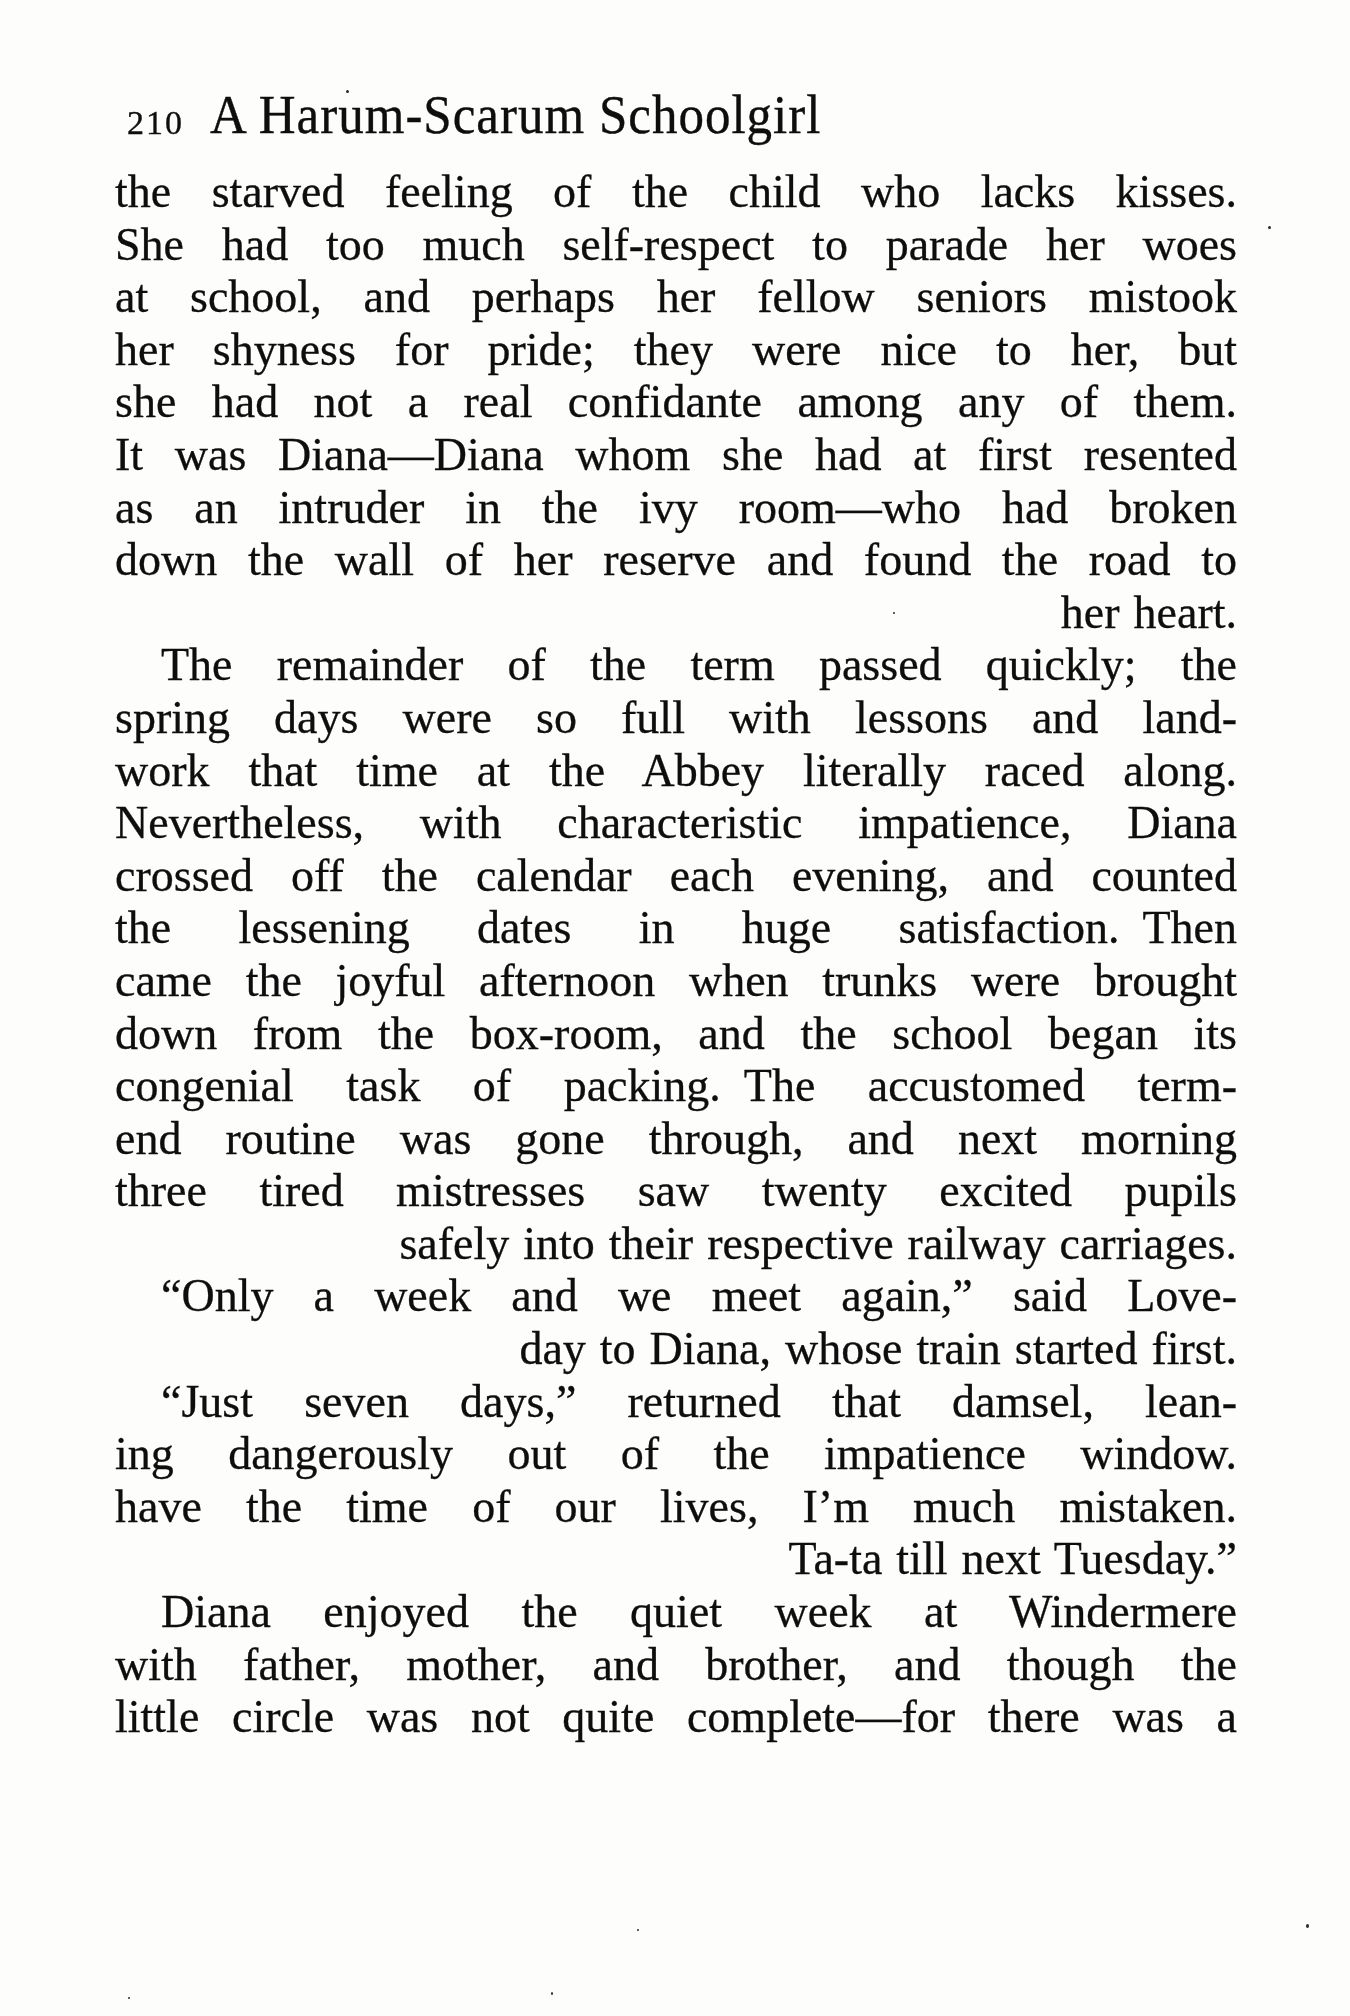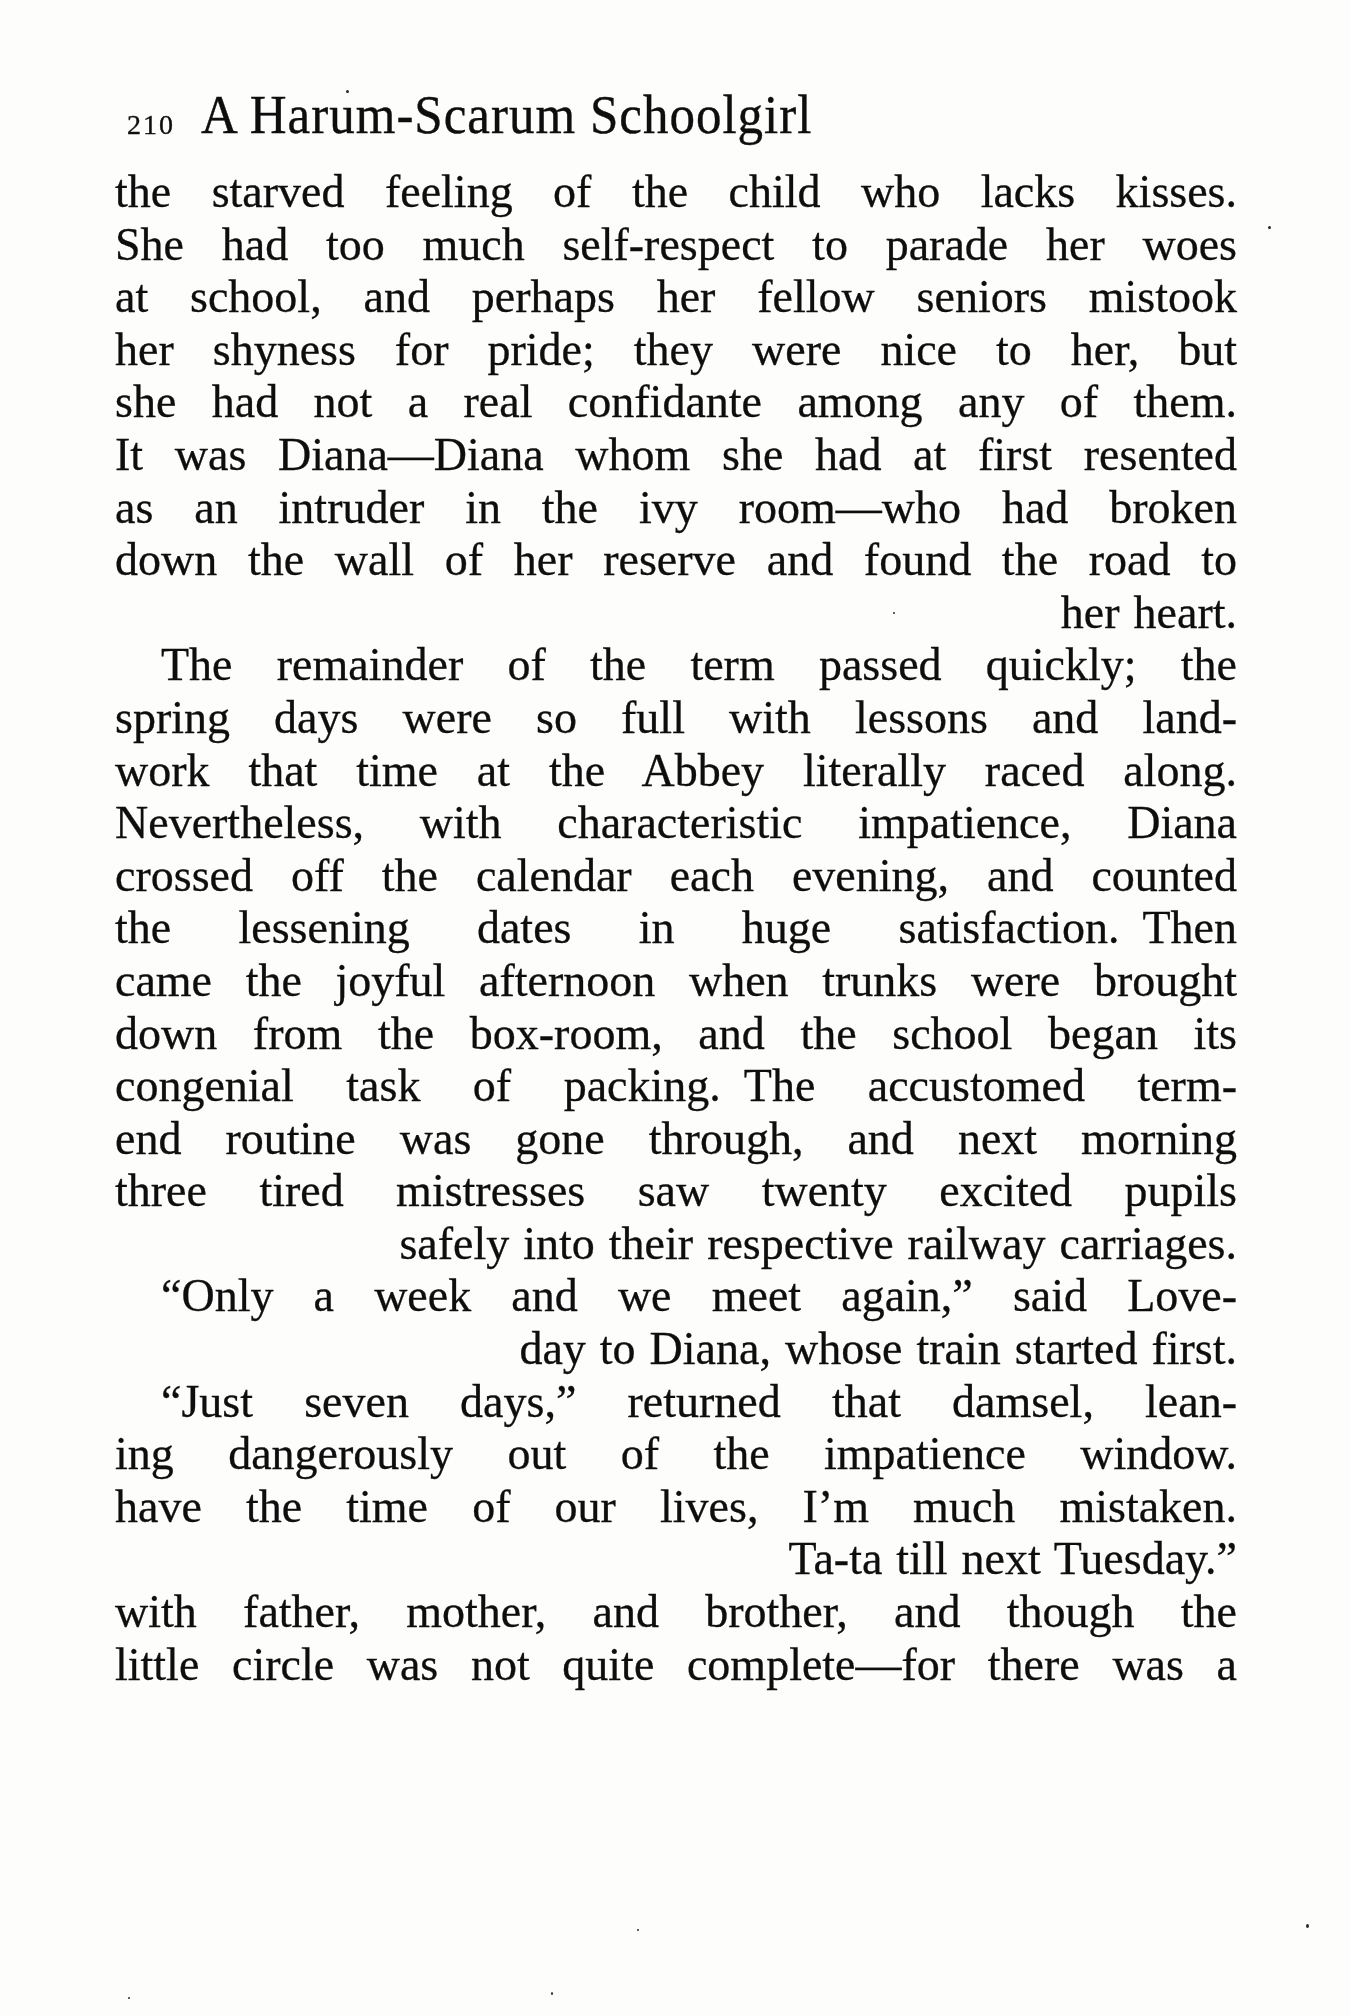--- a/index.html
+++ b/index.html
@@ -20,21 +20,21 @@
   #running-head {
     position: absolute;
     left: 127px;
     top: 88px;
     display: flex;
     align-items: baseline;
     white-space: nowrap;
     -webkit-text-stroke: 0.35px #0e0e0e;
   }
   #page-number {
-    font-size: 28px;
+    font-size: 34px;
     letter-spacing: 2px;
     font-variant-numeric: oldstyle-nums;
     margin-right: 26px;
   }
   #book-title {
     font-size: 51px;
     letter-spacing: 1px;
     transform: scaleY(1.08);
     transform-origin: left bottom;
   }
@@ -98,20 +98,21 @@
     <div class="line j">congenial task of packing. The accustomed term-</div>
     <div class="line j">end routine was gone through, and next morning</div>
     <div class="line j">three tired mistresses saw twenty excited pupils</div>
     <div class="line">safely into their respective railway carriages.</div>
     <div class="line j indent">“Only a week and we meet again,” said Love-</div>
     <div class="line">day to Diana, whose train started first.</div>
     <div class="line j indent">“Just seven days,” returned that damsel, lean-</div>
     <div class="line j">ing dangerously out of the impatience window.</div>
     <div class="line j">have the time of our lives, I’m much mistaken.</div>
     <div class="line">Ta-ta till next Tuesday.”</div>
+    <div class="line j indent">Diana enjoyed the quiet week at Windermere</div>
     <div class="line j">with father, mother, and brother, and though the</div>
     <div class="line j">little circle was not quite complete—for there was a</div>
   </div>
 
   <div class="speck" style="left:346px; top:90px;  width:3px; height:3px;"></div>
   <div class="speck" style="left:1268px;top:226px; width:3px; height:3px;"></div>
   <div class="speck" style="left:893px; top:612px; width:2px; height:2px;"></div>
   <div class="speck" style="left:1306px;top:1924px;width:3px; height:4px;"></div>
   <div class="speck" style="left:551px; top:1992px;width:2px; height:3px;"></div>
   <div class="speck" style="left:128px; top:1997px;width:2px; height:2px;"></div>

